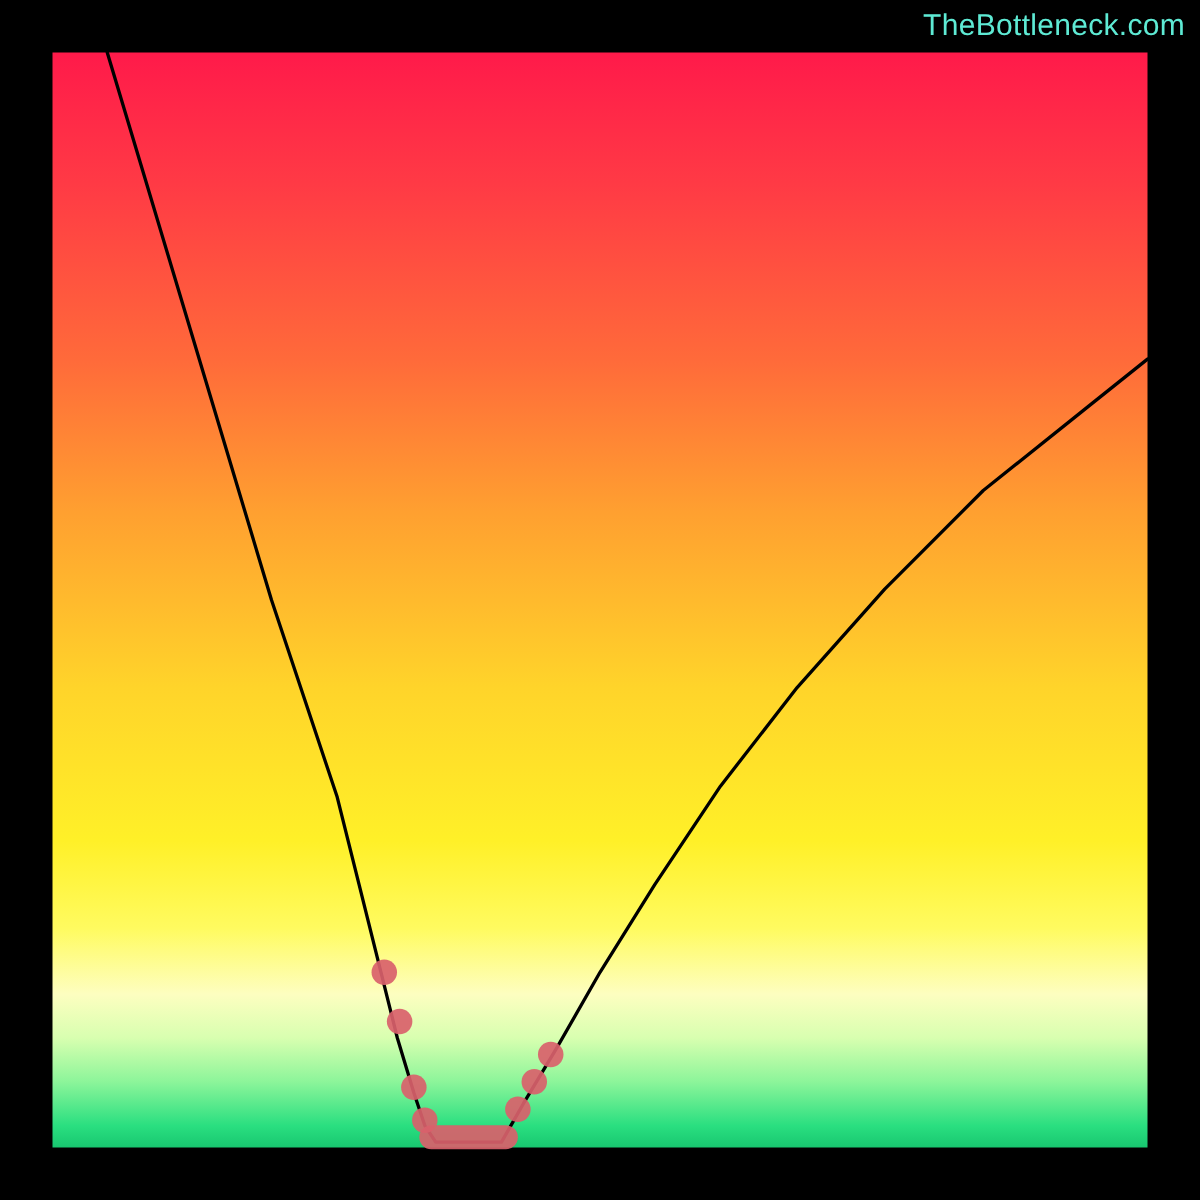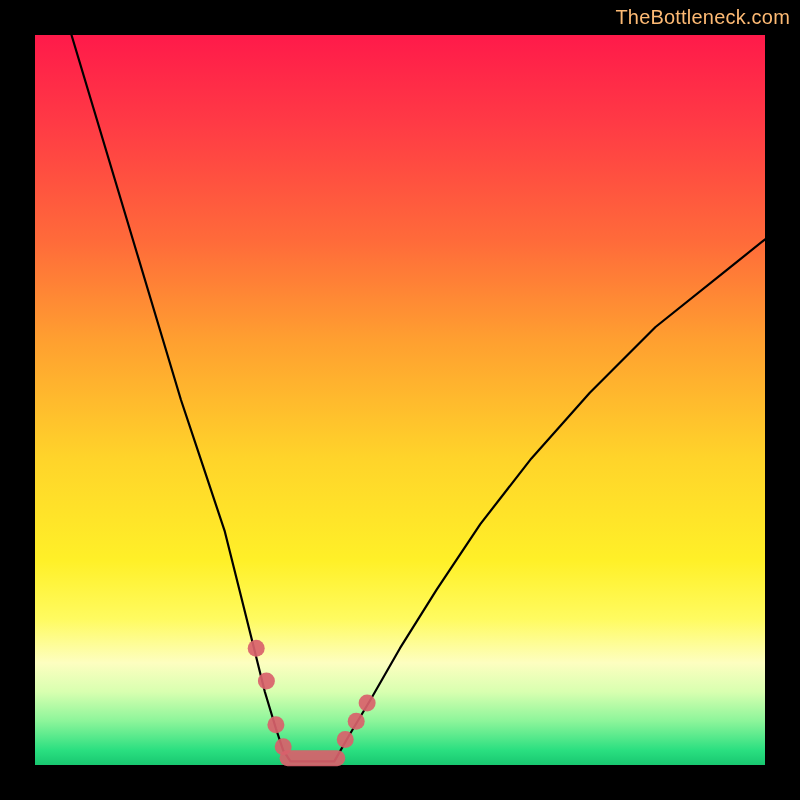--- a/index.html
+++ b/index.html
@@ -39,21 +39,21 @@
       #d8ffb0 90%,
       #8cf59a 94%,
       #2adf80 98%,
       #18c770 100%
     );
   }
   .watermark {
     position: absolute;
     top: 6px;
     right: 10px;
-    color: #fdba74;
+    color: #5eead4;
     font-size: 20px;
     font-weight: 500;
     letter-spacing: 0.2px;
     z-index: 5;
   }
   svg.overlay {
     position: absolute;
     left: 0;
     top: 0;
     width: 730px;

